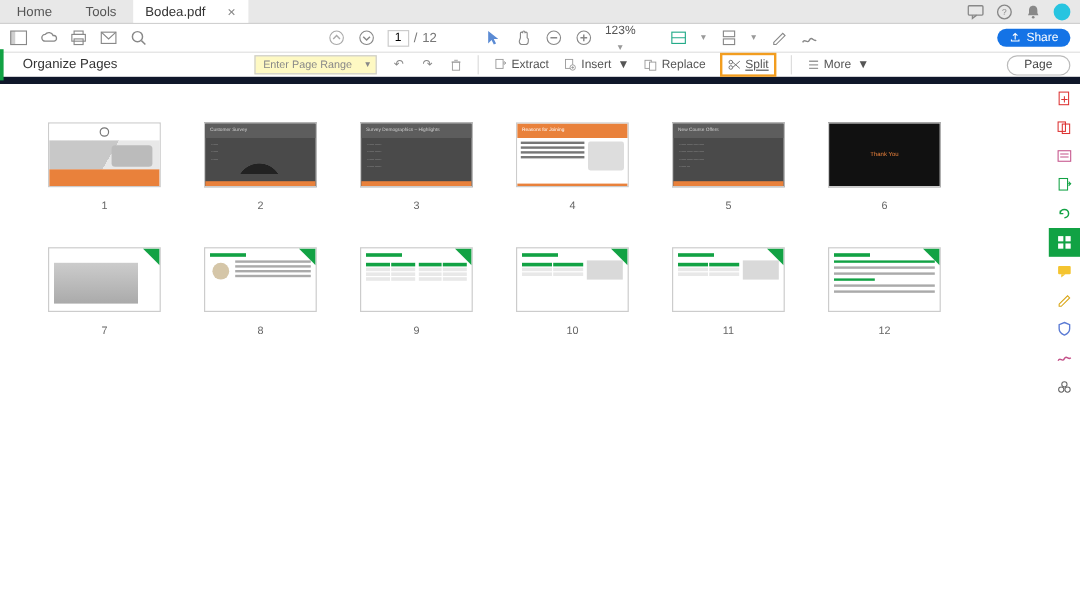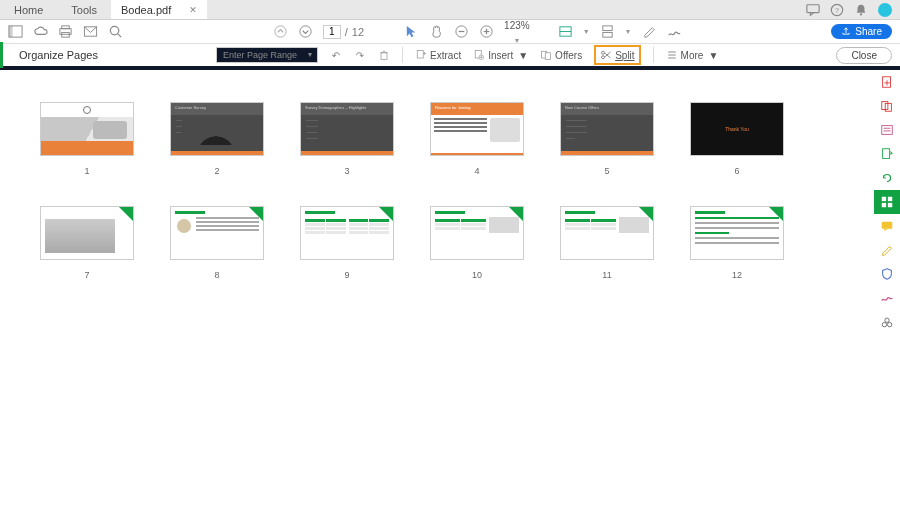--- a/index.html
+++ b/index.html
@@ -20,25 +20,25 @@
   .toolbar { height: 24px; border-bottom: 1px solid #e0e0e0; display: flex; align-items: center; padding: 0 8px; gap: 10px; color: #777; }
   .toolbar .sep { flex: 1; }
   .toolbar .tbtn { width: 15px; height: 15px; display: flex; align-items: center; justify-content: center; }
   .toolbar .pageno { display: flex; align-items: center; gap: 4px; }
   .toolbar .pageno input { width: 18px; border: 1px solid #ccc; text-align: center; font-size: 10px; height: 14px; }
   .toolbar .zoom { display: flex; align-items: center; gap: 6px; flex-direction: column; }
   .toolbar .share { background: #1473e6; color: #fff; border-radius: 10px; padding: 2px 10px; display: flex; align-items: flex-start; gap: 4px; font-size: 10px; }
   .toolbar .chev { font-size: 7px; color: #999; }
 
   
-  .orgbar { height: 26px; border-bottom: 4px solid #0f172a; display: flex; align-items: center; padding: 0 8px; gap: 12px; font-size: 10px; }
+  .orgbar { height: 26px; border-bottom: 6px solid #0f172a; display: flex; align-items: center; padding: 0 8px; gap: 12px; font-size: 10px; }
   .orgbar .greenbar { width: 3px; height: 26px; background: #12a244; margin: 0 4px 0 -8px; }
   .orgbar .title { color: #333; font-size: 11px; }
   .orgbar .spacer { flex: 1; }
-  .orgbar .rangebox { border: 1px solid #ccc; padding: 2px 20px 2px 6px; color: #888; font-size: 9px; background: #0f172a; position: relative; }
+  .orgbar .rangebox { border: 1px solid #ccc; padding: 2px 20px 2px 6px; color: #888; font-size: 9px; background: #fef9c3; position: relative; }
   .orgbar .rangebox::after { content: "▾"; position: absolute; right: 5px; top: 2px; font-size: 8px; color: #888; }
   .orgbar .obtn { display: flex; align-items: center; gap: 3px; color: #555; }
   .orgbar .obtn .oico { width: 12px; height: 12px; display: flex; align-items: center; justify-content: center; color: #888; }
   .orgbar .obtn.splith { border: 2px solid #f29d1f; padding: 2px 4px; text-decoration: underline; }
   .orgbar .closebtn { border: 1px solid #bbb; border-radius: 10px; padding: 2px 14px; color: #444; }
 
   
   .rail { position: absolute; right: 0; top: 70px; width: 26px; display: flex; flex-direction: column; }
   .rail .ritem { height: 24px; display: flex; align-items: center; justify-content: center; }
   .rail .ritem.active { background: #11a244; }
@@ -281,21 +281,21 @@
       <span>Insert</span>
       <span class="chev" style="margin-left:2px">▼</span>
     </span>
   <span class="obtn">
       <span class="oico">
         <svg viewBox="0 0 16 16">
           <rect x="2" y="3" width="7" height="9" fill="none" stroke="#999"></rect>
           <rect x="7" y="5" width="7" height="9" fill="#fff" stroke="#999"></rect>
         </svg>
       </span>
-      <span>Offers</span>
+      <span>Replace</span>
     </span>
   <span class="obtn splith">
       <span class="oico">
         <svg viewBox="0 0 16 16">
           <circle cx="4" cy="5" r="2" fill="none" stroke="#666"></circle>
           <circle cx="4" cy="11" r="2" fill="none" stroke="#666"></circle>
           <line x1="6" y1="5" x2="14" y2="12" stroke="#666"></line>
           <line x1="6" y1="11" x2="14" y2="4" stroke="#666"></line>
         </svg>
       </span>
@@ -307,21 +307,21 @@
         <svg viewBox="0 0 16 16">
           <line x1="3" y1="4" x2="13" y2="4" stroke="#999" stroke-width="1.5"></line>
           <line x1="3" y1="8" x2="13" y2="8" stroke="#999" stroke-width="1.5"></line>
           <line x1="3" y1="12" x2="13" y2="12" stroke="#999" stroke-width="1.5"></line>
         </svg>
       </span>
       <span>More</span>
       <span class="chev" style="margin-left:2px">▼</span>
     </span>
   <div class="spacer"></div>
-  <div class="closebtn">Close</div>
+  <div class="closebtn">Page</div>
 </div>
 
 <div class="rail">
   <div class="ritem">
       <svg viewBox="0 0 16 16">
         <rect x="3" y="2" width="9" height="12" fill="none" stroke="#d33"></rect>
         <path d="M5 9h6M8 6v6" stroke="#d33"></path>
       </svg>
     </div>
   <div class="ritem">

